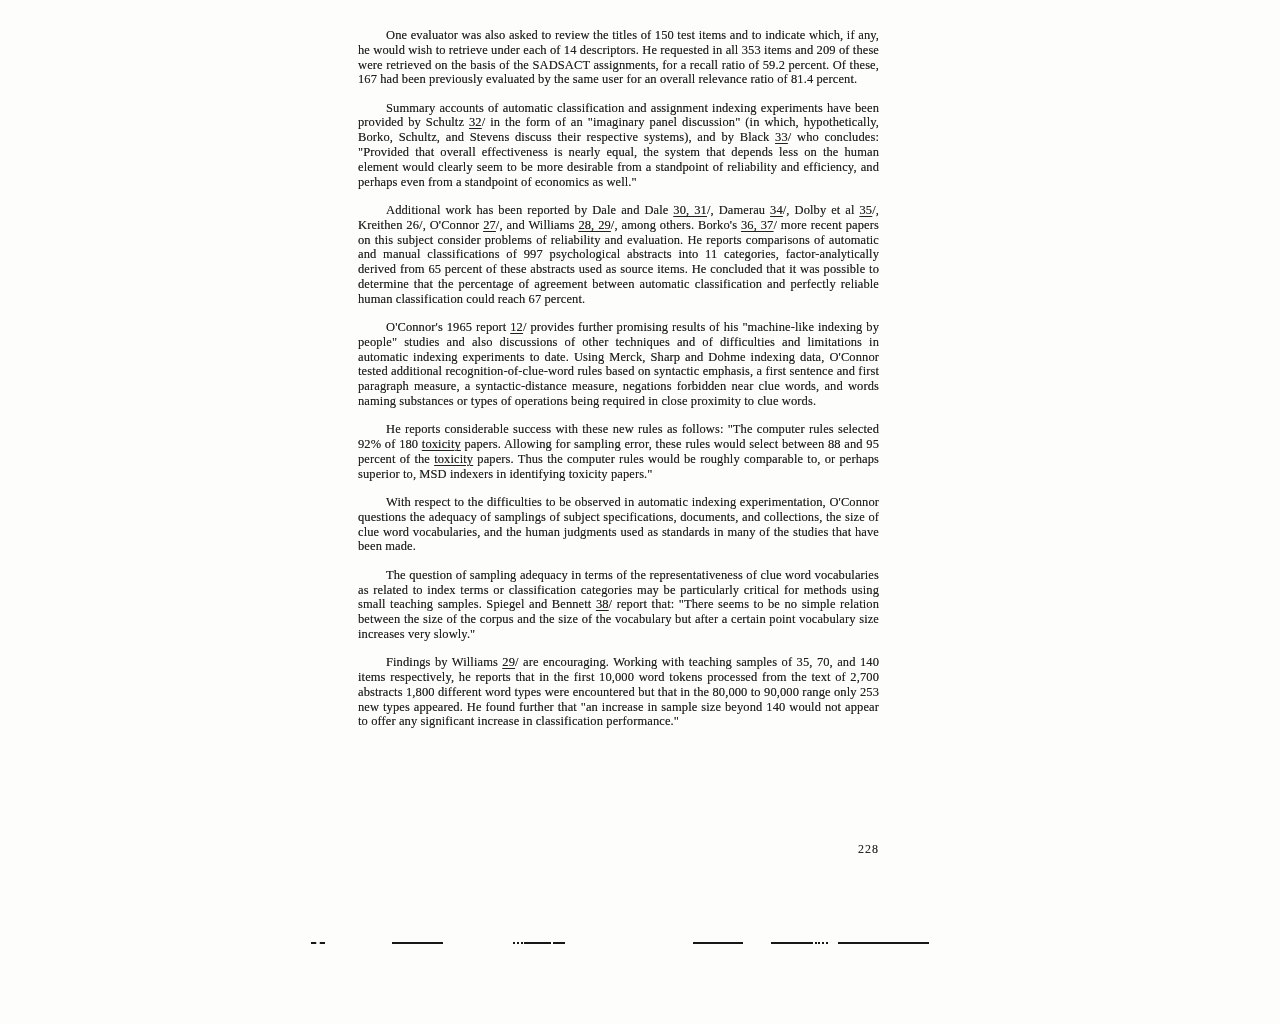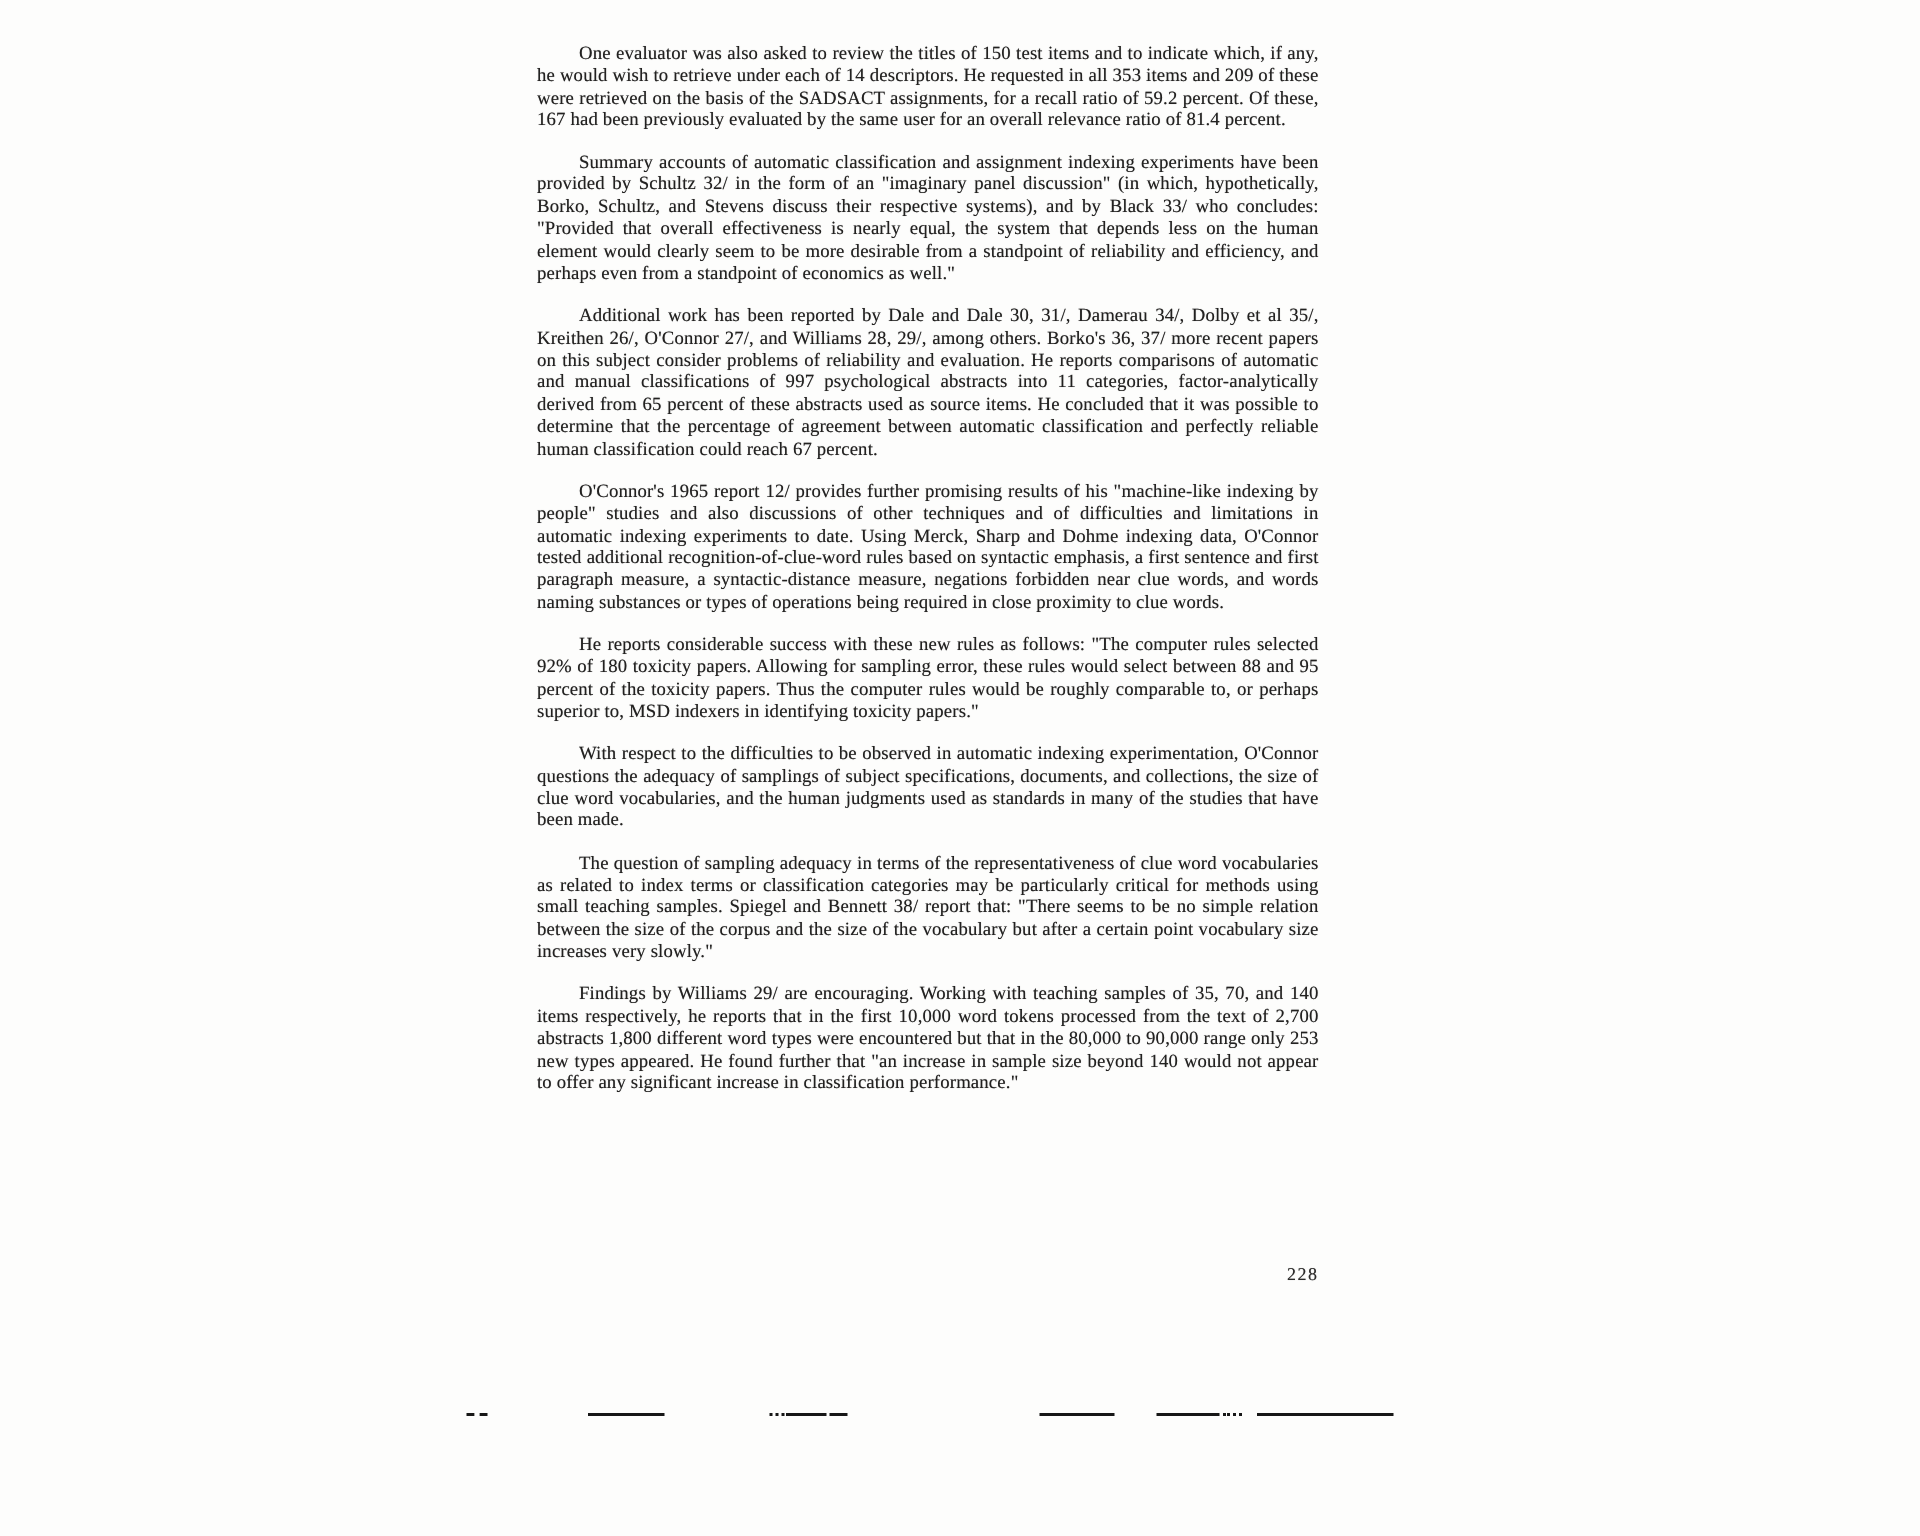--- a/index.html
+++ b/index.html
@@ -32,20 +32,21 @@
     text-align: justify;
     letter-spacing: 0.1px;
     
     text-shadow: 0 0 0.5px rgba(40,40,40,0.55);
   }
   .text-column p {
     margin: 0 0 13.5px 0;
     text-indent: 28px;
   }
   .u {
+    text-decoration: underline;
     text-underline-offset: 2px;
   }
   .page-number {
     position: absolute;
     left: 358px;
     top: 842px;
     width: 521px;
     text-align: right;
     color: #2a2928;
     font-size: 12px;

